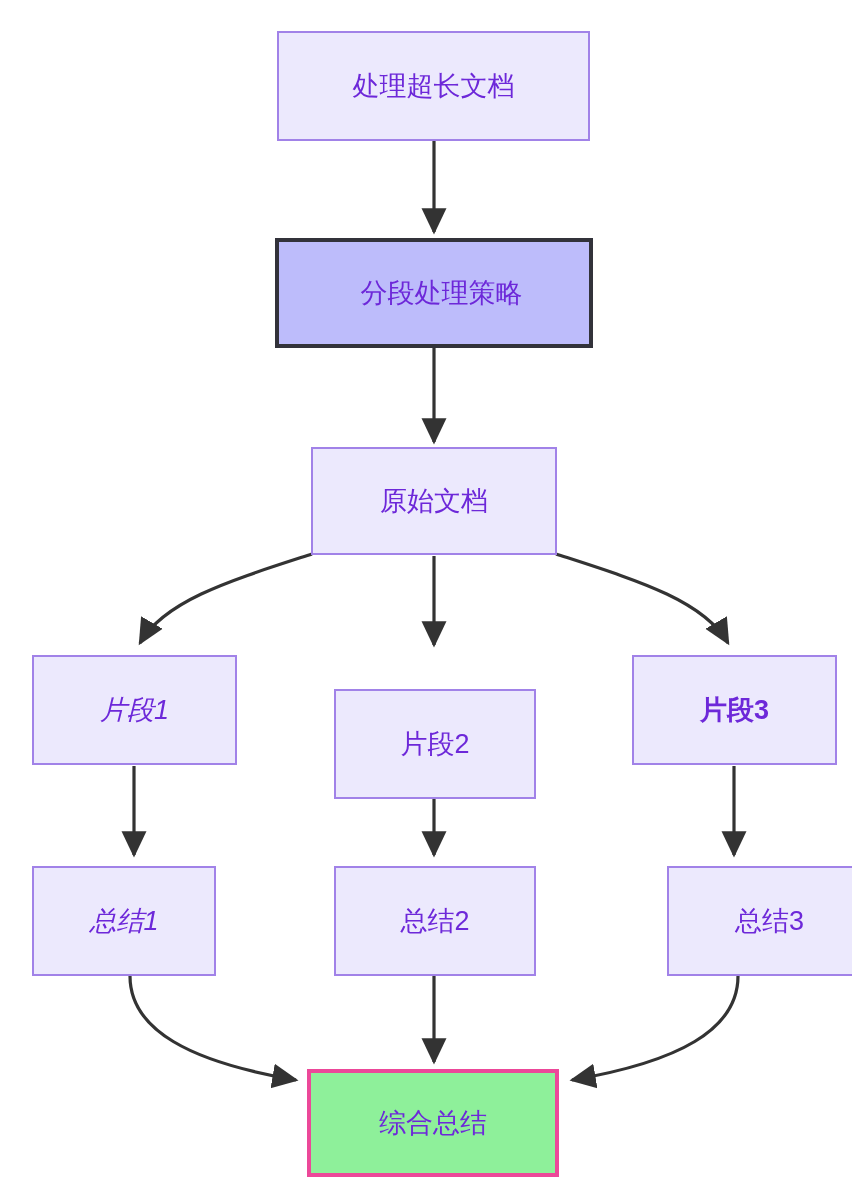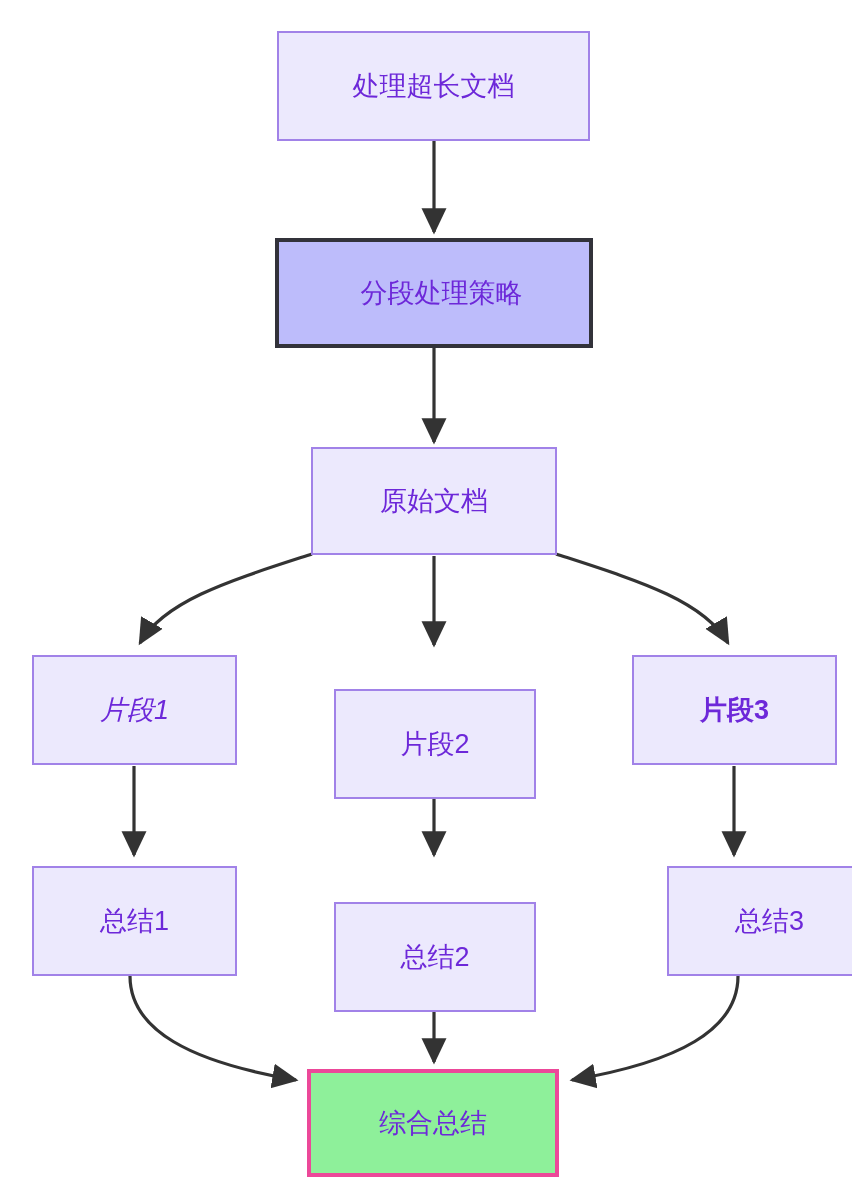--- a/index.html
+++ b/index.html
@@ -109,25 +109,25 @@
   </div>
 
   <div class="node node-default" style="left:334px; top:655px; width:202px; height:110px;margin-top:34px;">
     <span class="node-label">片段2</span>
   </div>
 
   <div class="node node-default" style="left:632px; top:655px; width:205px; height:110px;font-weight:bold;">
     <span class="node-label">片段3</span>
   </div>
 
-  <div class="node node-default" style="left:32px; top:866px; width:205px; height:110px;">
+  <div class="node node-default" style="left:32px; top:866px; width:184px; height:110px;font-style:italic;">
     <span class="node-label">总结1</span>
   </div>
 
-  <div class="node node-default" style="left:334px; top:866px; width:202px; height:110px;margin-top:36px;">
+  <div class="node node-default" style="left:334px; top:866px; width:202px; height:110px;">
     <span class="node-label">总结2</span>
   </div>
 
   <div class="node node-default" style="left:667px; top:866px; width:205px; height:110px;">
     <span class="node-label">总结3</span>
   </div>
 
   <div class="node node-result" style="left:307px; top:1069px; width:252px; height:108px;">
     <span class="node-label">综合总结</span>
   </div>

